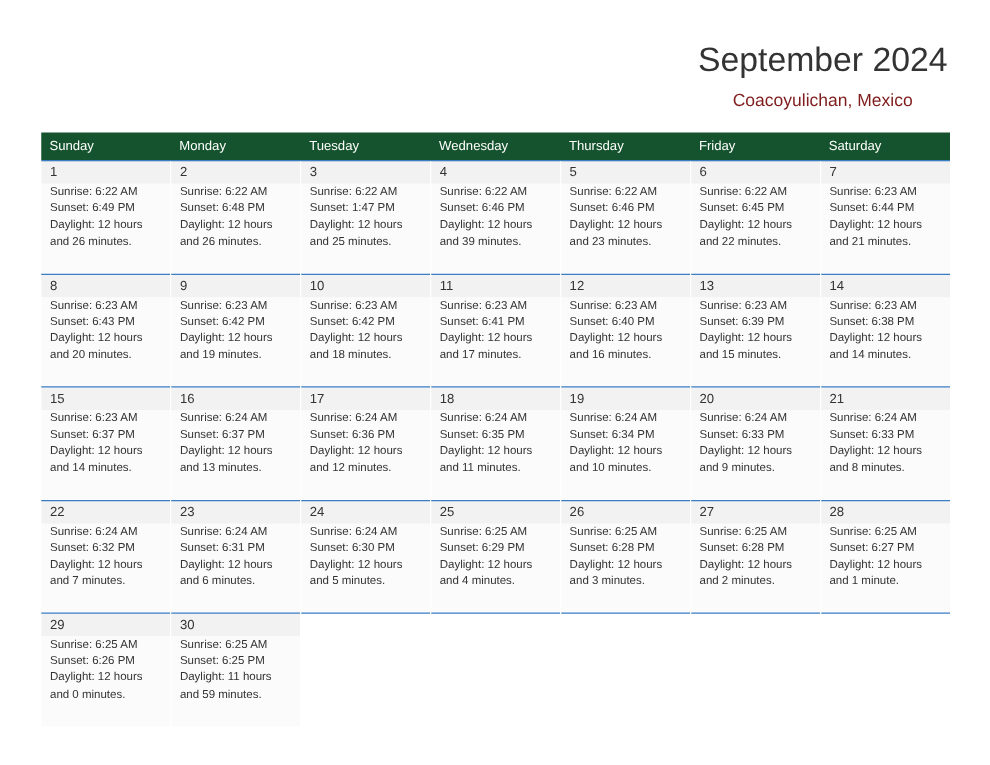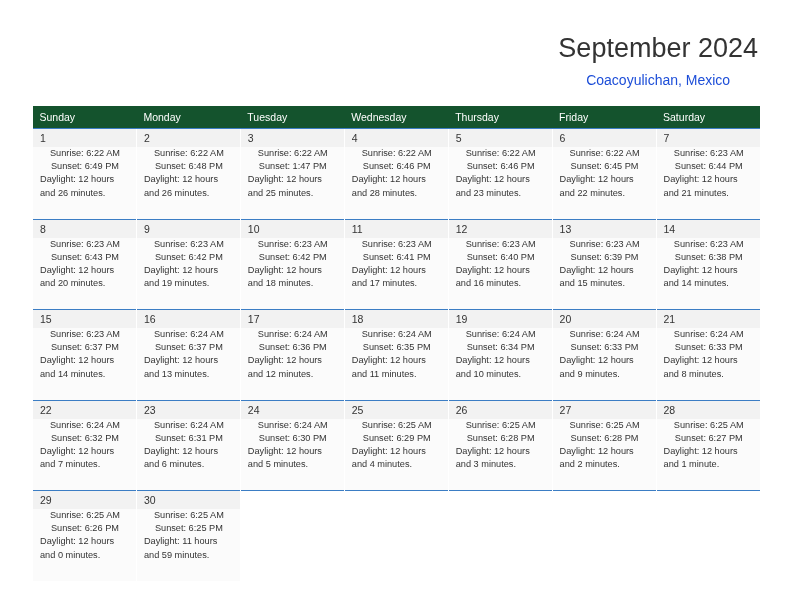--- a/index.html
+++ b/index.html
@@ -69,21 +69,21 @@
   }
   .cal-title {
     font-size: 27px;
     color: #333333;
     font-weight: normal;
     line-height: 32px;
     white-space: nowrap;
   }
   .cal-subtitle {
     font-size: 14px;
-    color: #1d4ed8;
+    color: #7f1d1d;
     line-height: 20px;
     margin-top: 6px;
     white-space: nowrap;
   }
 
   
   .calendar {
     position: absolute;
     left: 32px;
     top: 106px;
@@ -127,21 +127,20 @@
     line-height: 13.2px;
     height: 72px;
     box-sizing: border-box;
   }
   .info-row td.empty {
     background: #ffffff;
   }
   .info-line {
     display: block;
     white-space: nowrap;
-    text-align: center;
   }
   .info-daylight {
     display: block;
   }
 </style>
 </head>
 <body>
 
 <div class="page">
 
@@ -186,21 +185,21 @@
             <span class="info-daylight">Daylight: 12 hours and 26 minutes.</span>
           </td>
           <td>
             <span class="info-line">Sunrise: 6:22 AM</span>
             <span class="info-line">Sunset: 1:47 PM</span>
             <span class="info-daylight">Daylight: 12 hours and 25 minutes.</span>
           </td>
           <td>
             <span class="info-line">Sunrise: 6:22 AM</span>
             <span class="info-line">Sunset: 6:46 PM</span>
-            <span class="info-daylight">Daylight: 12 hours and 28 minutes.</span>
+            <span class="info-daylight">Daylight: 12 hours and 39 minutes.</span>
           </td>
           <td>
             <span class="info-line">Sunrise: 6:22 AM</span>
             <span class="info-line">Sunset: 6:46 PM</span>
             <span class="info-daylight">Daylight: 12 hours and 23 minutes.</span>
           </td>
           <td>
             <span class="info-line">Sunrise: 6:22 AM</span>
             <span class="info-line">Sunset: 6:45 PM</span>
             <span class="info-daylight">Daylight: 12 hours and 22 minutes.</span>

